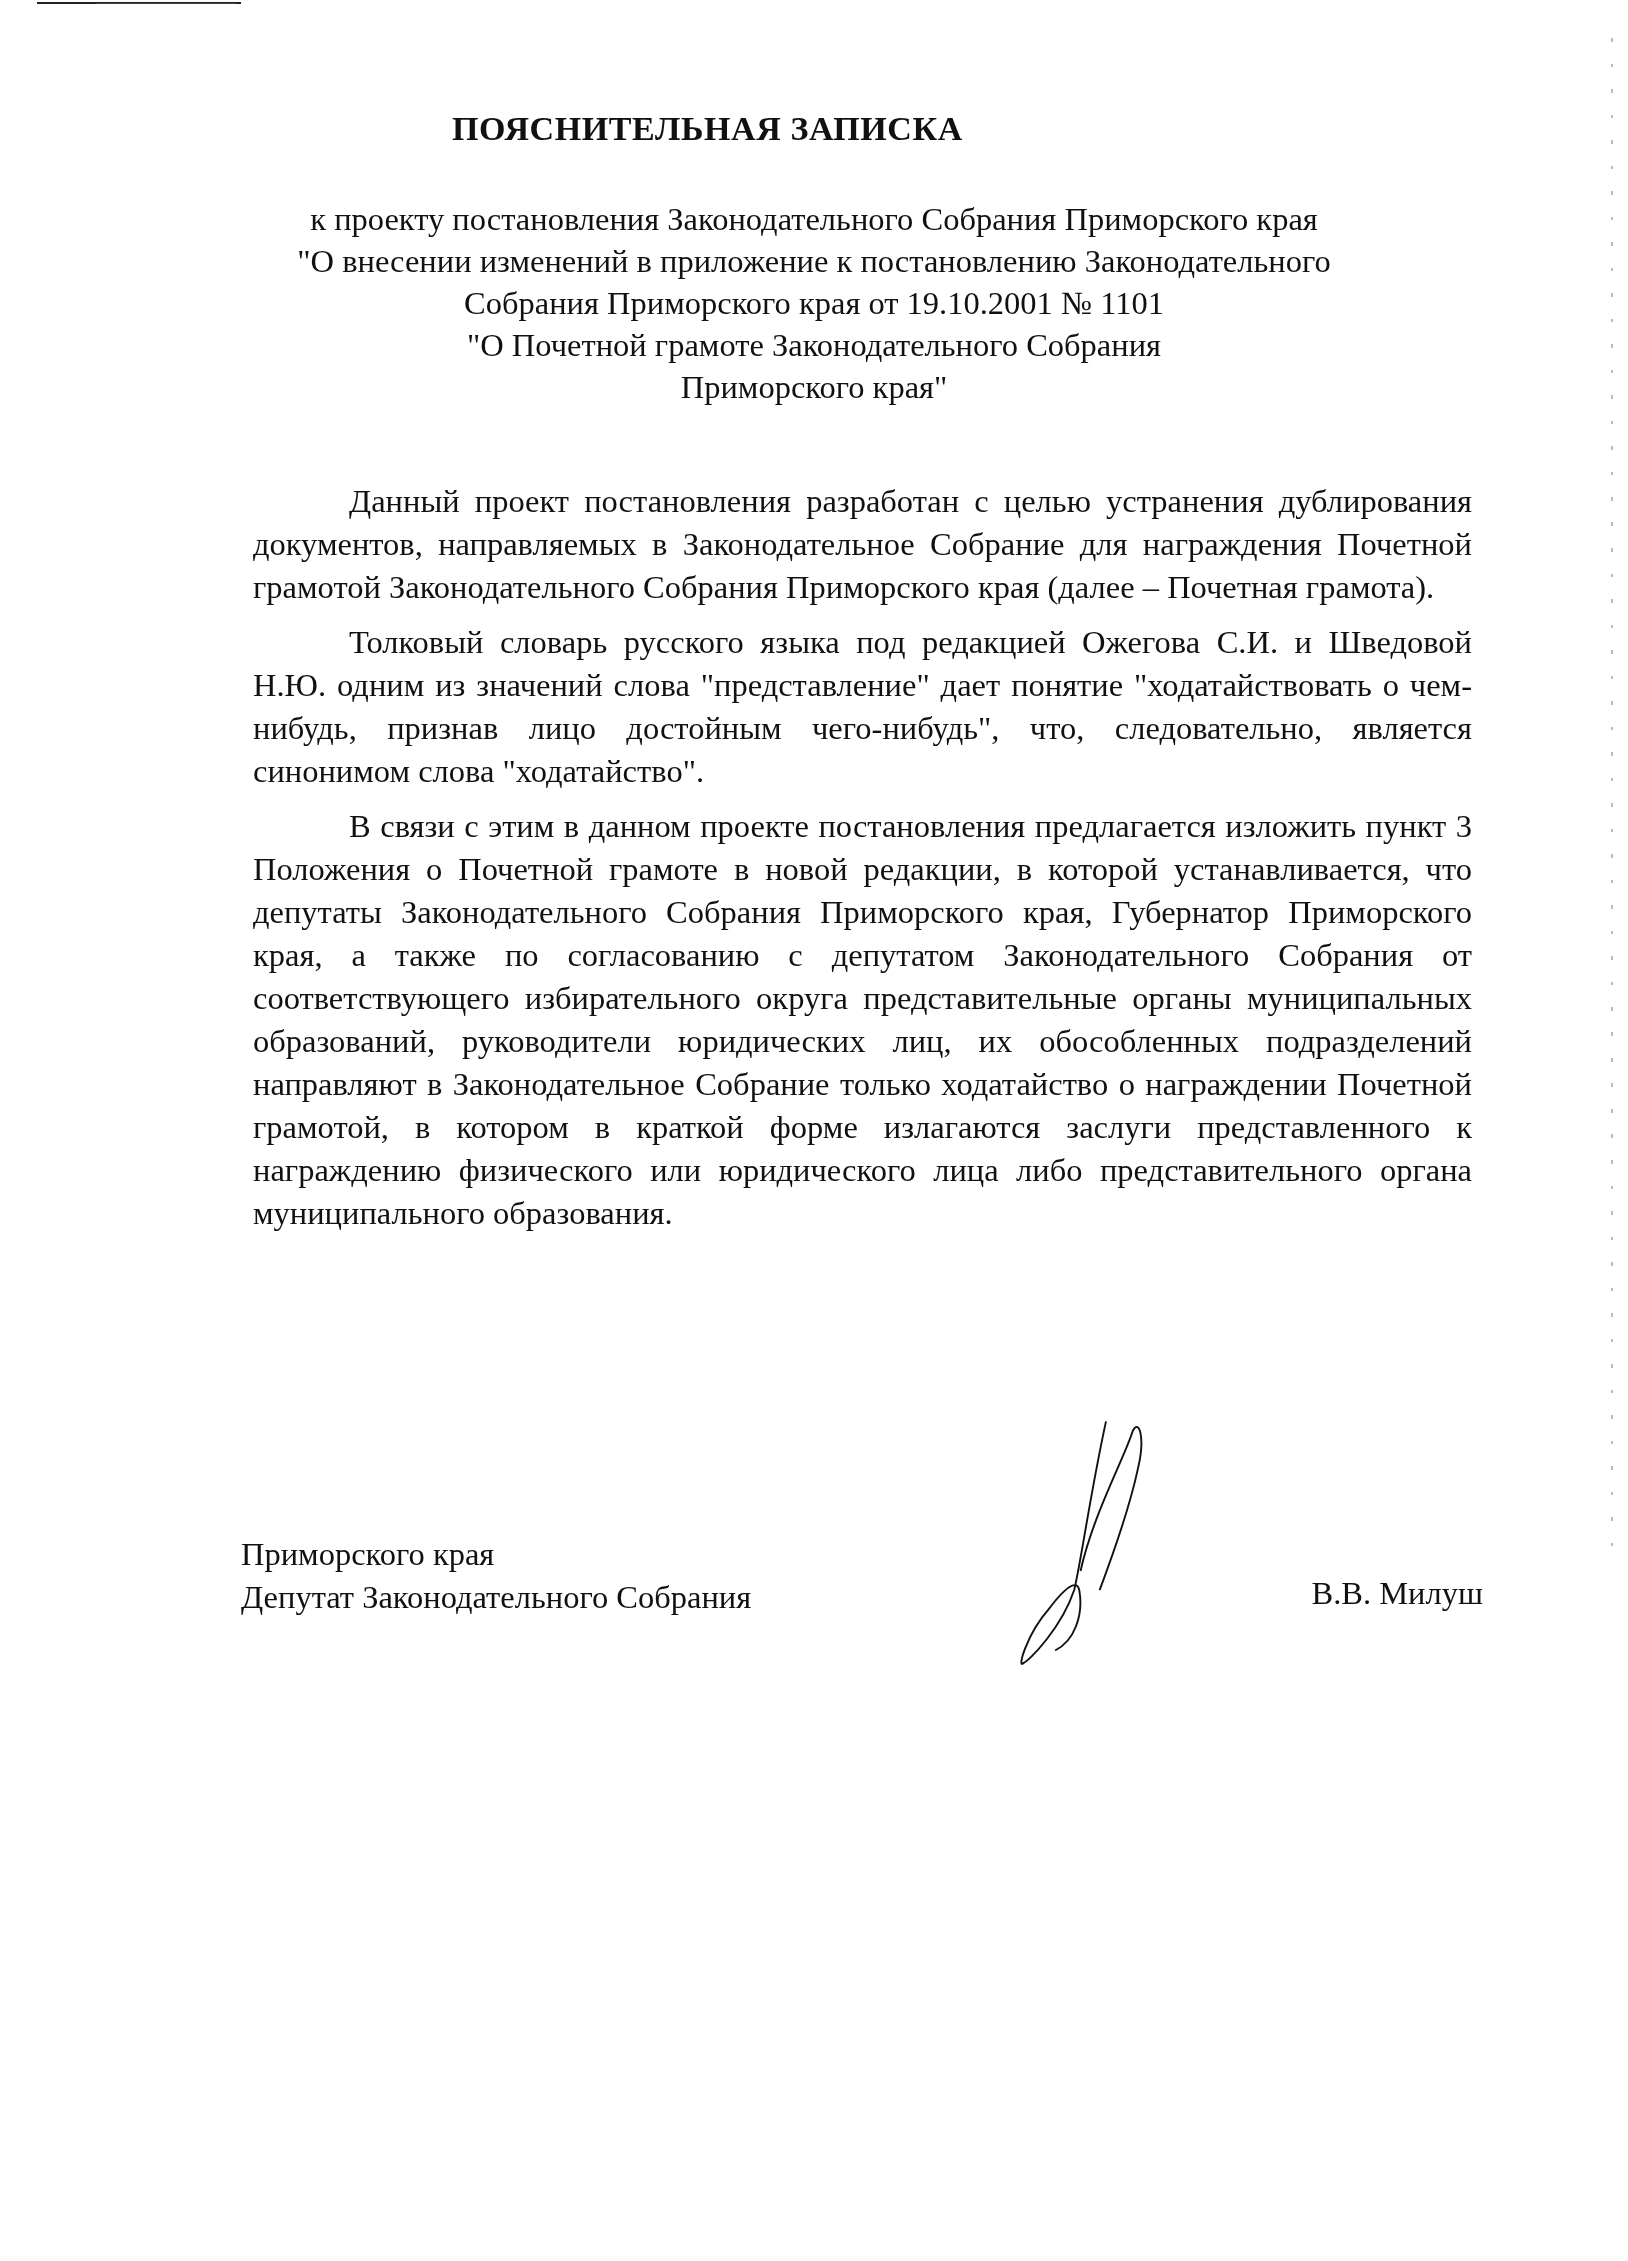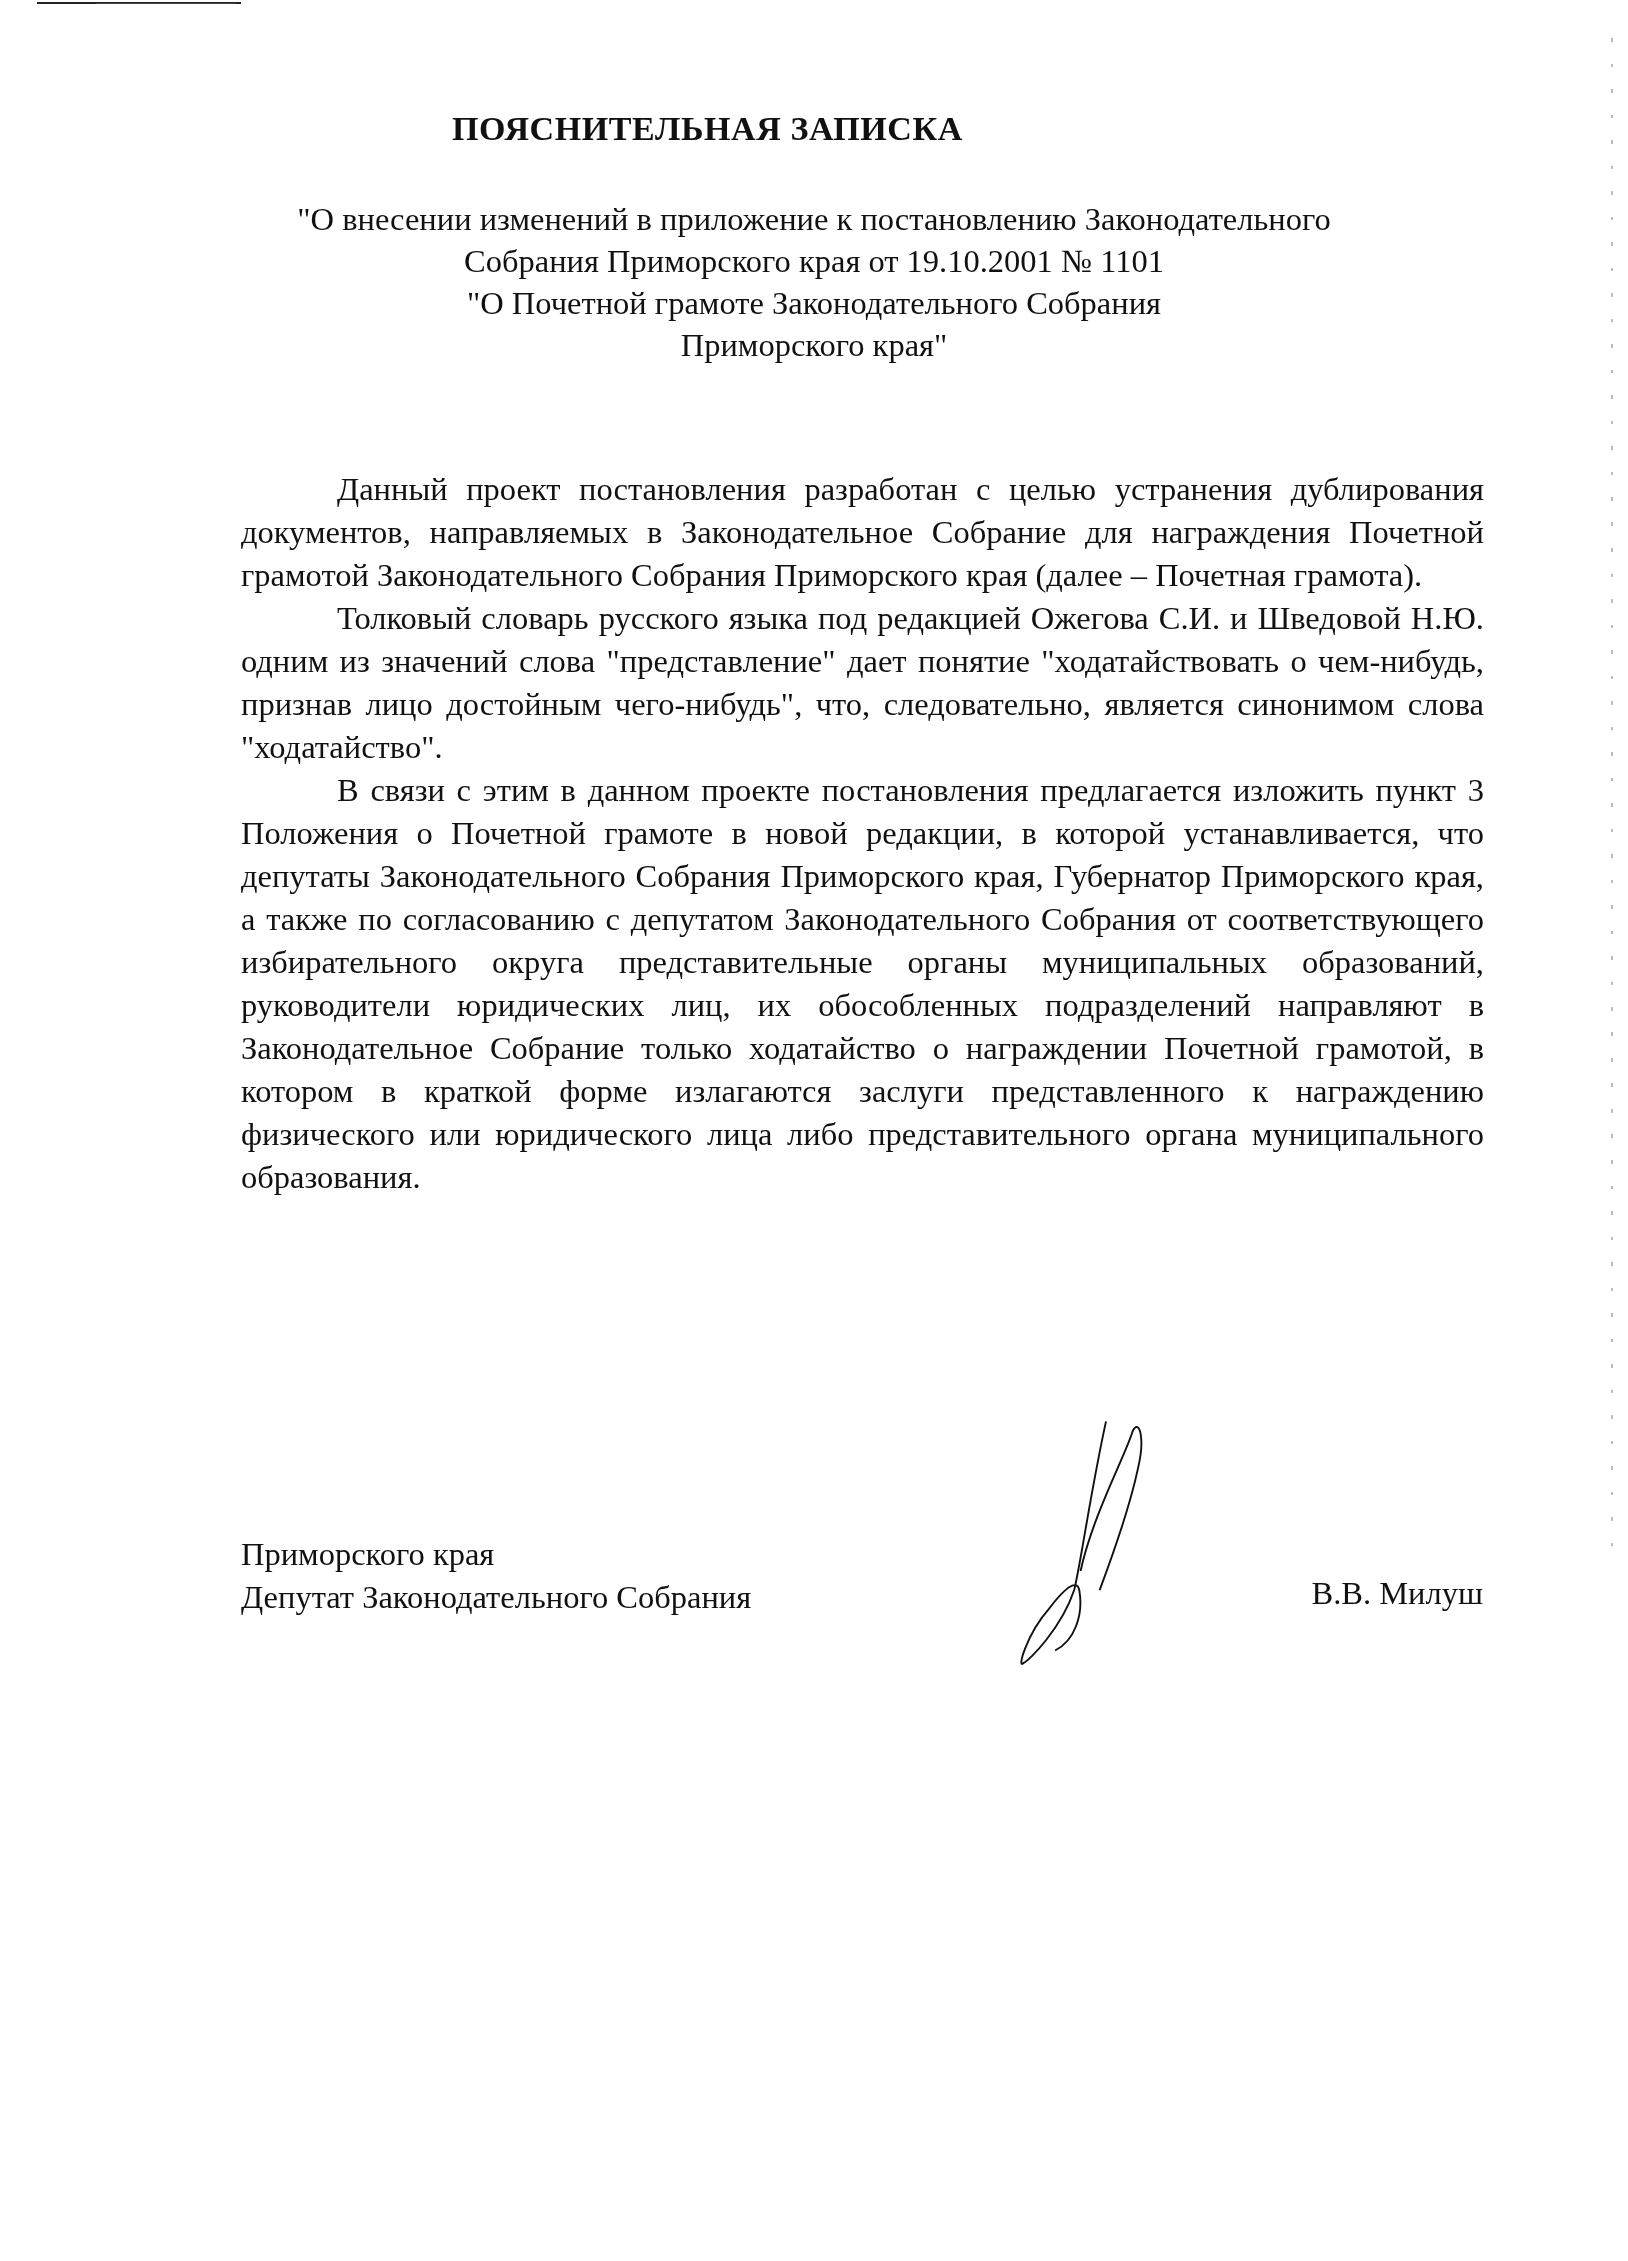--- a/index.html
+++ b/index.html
@@ -8,35 +8,36 @@
   .scanline { position:absolute; left:37px; top:1.9px; width:204px; height:2.5px; background:#222; }
   .scanline2 { position:absolute; left:96px; top:2.5px; width:140px; height:1.9px; background:#444; }
   .edge { position:absolute; right:15.3px; top:38px; width:1.3px; height:1530px;
           background:repeating-linear-gradient(to bottom,#bbb 0 3.8px,transparent 3.8px 25.5px); }
   .title { position:absolute; top:110px; left:0; width:1415px; text-align:center;
            font-weight:bold; font-size:34px; letter-spacing:0.6px; }
   .subtitle { position:absolute; top:198px; left:0; width:1628px; text-align:center;
               font-size:32.5px; line-height:42px; }
   .subtitle div { white-space:nowrap; }
   .body { position:absolute; top:468px; left:241px; width:1243px; font-size:32.5px; line-height:43px; }
-  .para { text-align:justify; text-indent:96px; margin:0; }
+  .para { text-align:justify; text-indent:96px; margin:12px; }
   .sig-left { position:absolute; left:241px; top:1533px; font-size:32.5px; line-height:43px; }
   .sig-name { position:absolute; right:145px; top:1575px; font-size:32.5px; }
   .signature { position:absolute; left:966px; top:1418px; width:210px; height:255px; }
 </style>
 </head>
 <body>
 
 <div class="scanline"></div>
 <div class="scanline2"></div>
 <div class="edge"></div>
 
 <div class="title">ПОЯСНИТЕЛЬНАЯ ЗАПИСКА</div>
 
 <div class="subtitle">
+  <div>к проекту постановления Законодательного Собрания Приморского края</div>
   <div>"О внесении изменений в приложение к постановлению Законодательного</div>
   <div>Собрания Приморского края от 19.10.2001 № 1101</div>
   <div>"О Почетной грамоте Законодательного Собрания</div>
   <div>Приморского края"</div>
 </div>
 
 <div class="body">
   <p class="para">Данный проект постановления разработан с целью устранения дублирования документов, направляемых в Законодательное Собрание для награждения Почетной грамотой Законодательного Собрания Приморского края (далее – Почетная грамота).</p>
   <p class="para">Толковый словарь русского языка под редакцией Ожегова С.И. и Шведовой Н.Ю. одним из значений слова "представление" дает понятие "ходатайствовать о чем-нибудь, признав лицо достойным чего-нибудь", что, следовательно, является синонимом слова "ходатайство".</p>
   <p class="para">В связи с этим в данном проекте постановления предлагается изложить пункт 3 Положения о Почетной грамоте в новой редакции, в которой устанавливается, что депутаты Законодательного Собрания Приморского края, Губернатор Приморского края, а также по согласованию с депутатом Законодательного Собрания от соответствующего избирательного округа представительные органы муниципальных образований, руководители юридических лиц, их обособленных подразделений направляют в Законодательное Собрание только ходатайство о награждении Почетной грамотой, в котором в краткой форме излагаются заслуги представленного к награждению физического или юридического лица либо представительного органа муниципального образования.</p>

